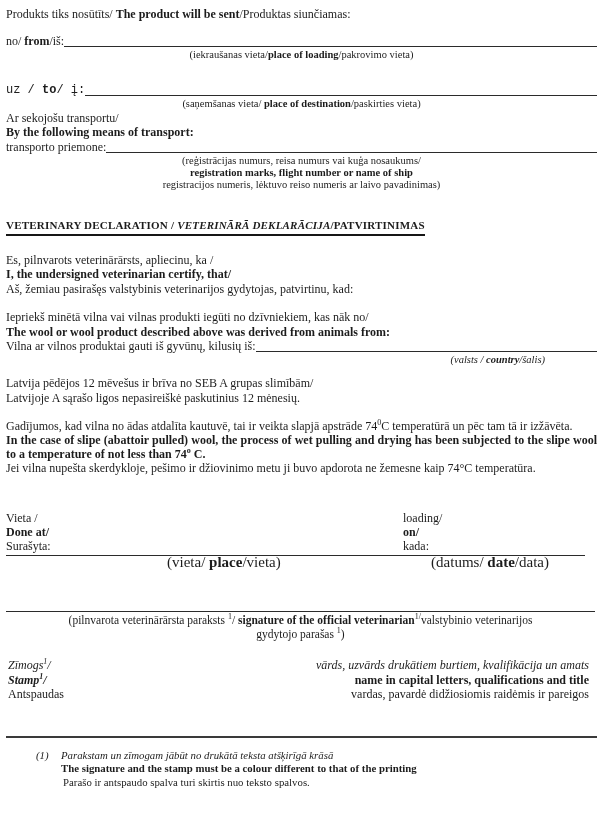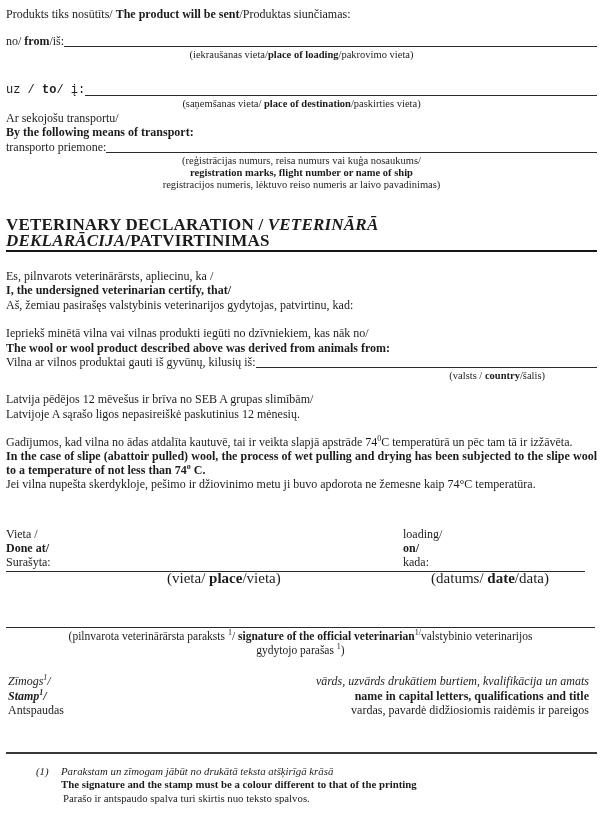--- a/index.html
+++ b/index.html
@@ -25,26 +25,26 @@
   .frow .lbl { white-space:nowrap; }
   .fill { flex:1 1 auto; border-bottom:1px solid #2b2b2b; margin-bottom:2px; }
 
   .caption { font-size:10.5px; line-height:12px; }
   .center { text-align:center; }
 
   .mt-from { margin-top:12px; }
   .mt-to { margin-top:22px;font-family:Liberation Mono, monospace; }
   .mt-transport { margin-top:1px; }
 
-  .heading { margin-top:26px; font-size:17px; line-height:16px; }
+  .heading { margin-top:26px; font-size:11px; line-height:16px; }
   .heading .u { display:inline-block; border-bottom:2px solid #161616; padding-bottom:1px; letter-spacing:.2px; }
 
   .certify { margin-top:17px; }
   .derived { margin-top:14px; }
-  .valsts-cap { text-align:right; padding-right:52px; }
+  .valsts-cap { text-align:right; padding-right:52px;font-style:italic; }
   .oie { margin-top:10px; }
   .slipe { margin-top:14px; }
   .slipe p { line-height:14px; }
 
   .pd { display:flex; margin-top:36px; margin-right:12px;
         border-bottom:1px solid #2b2b2b; padding-bottom:2px; line-height:14px; }
   .pd-left { flex:1 1 auto; }
   .pd-right { width:182px; }
   .pd-caps { display:flex; font-size:15px; line-height:12px; margin-top:0; }
   .pd-caps .cap-place { margin-left:161px; }

